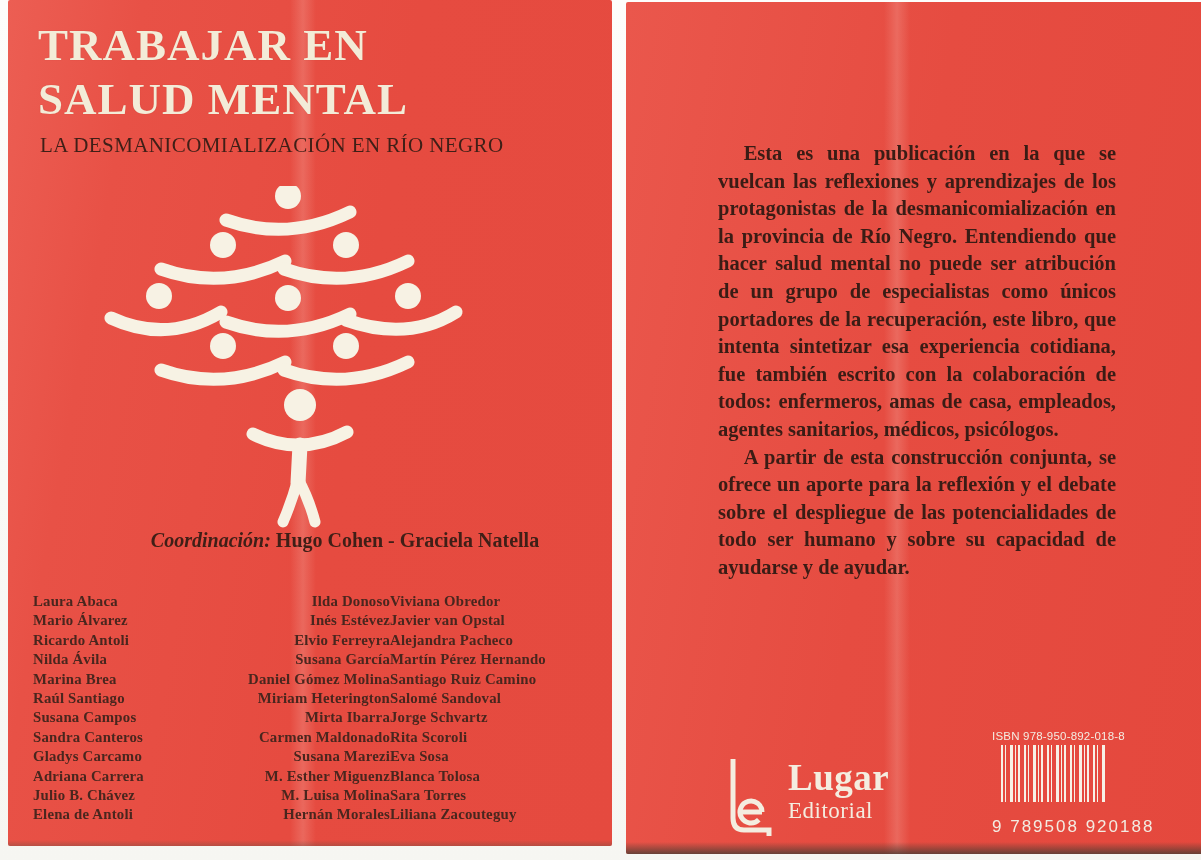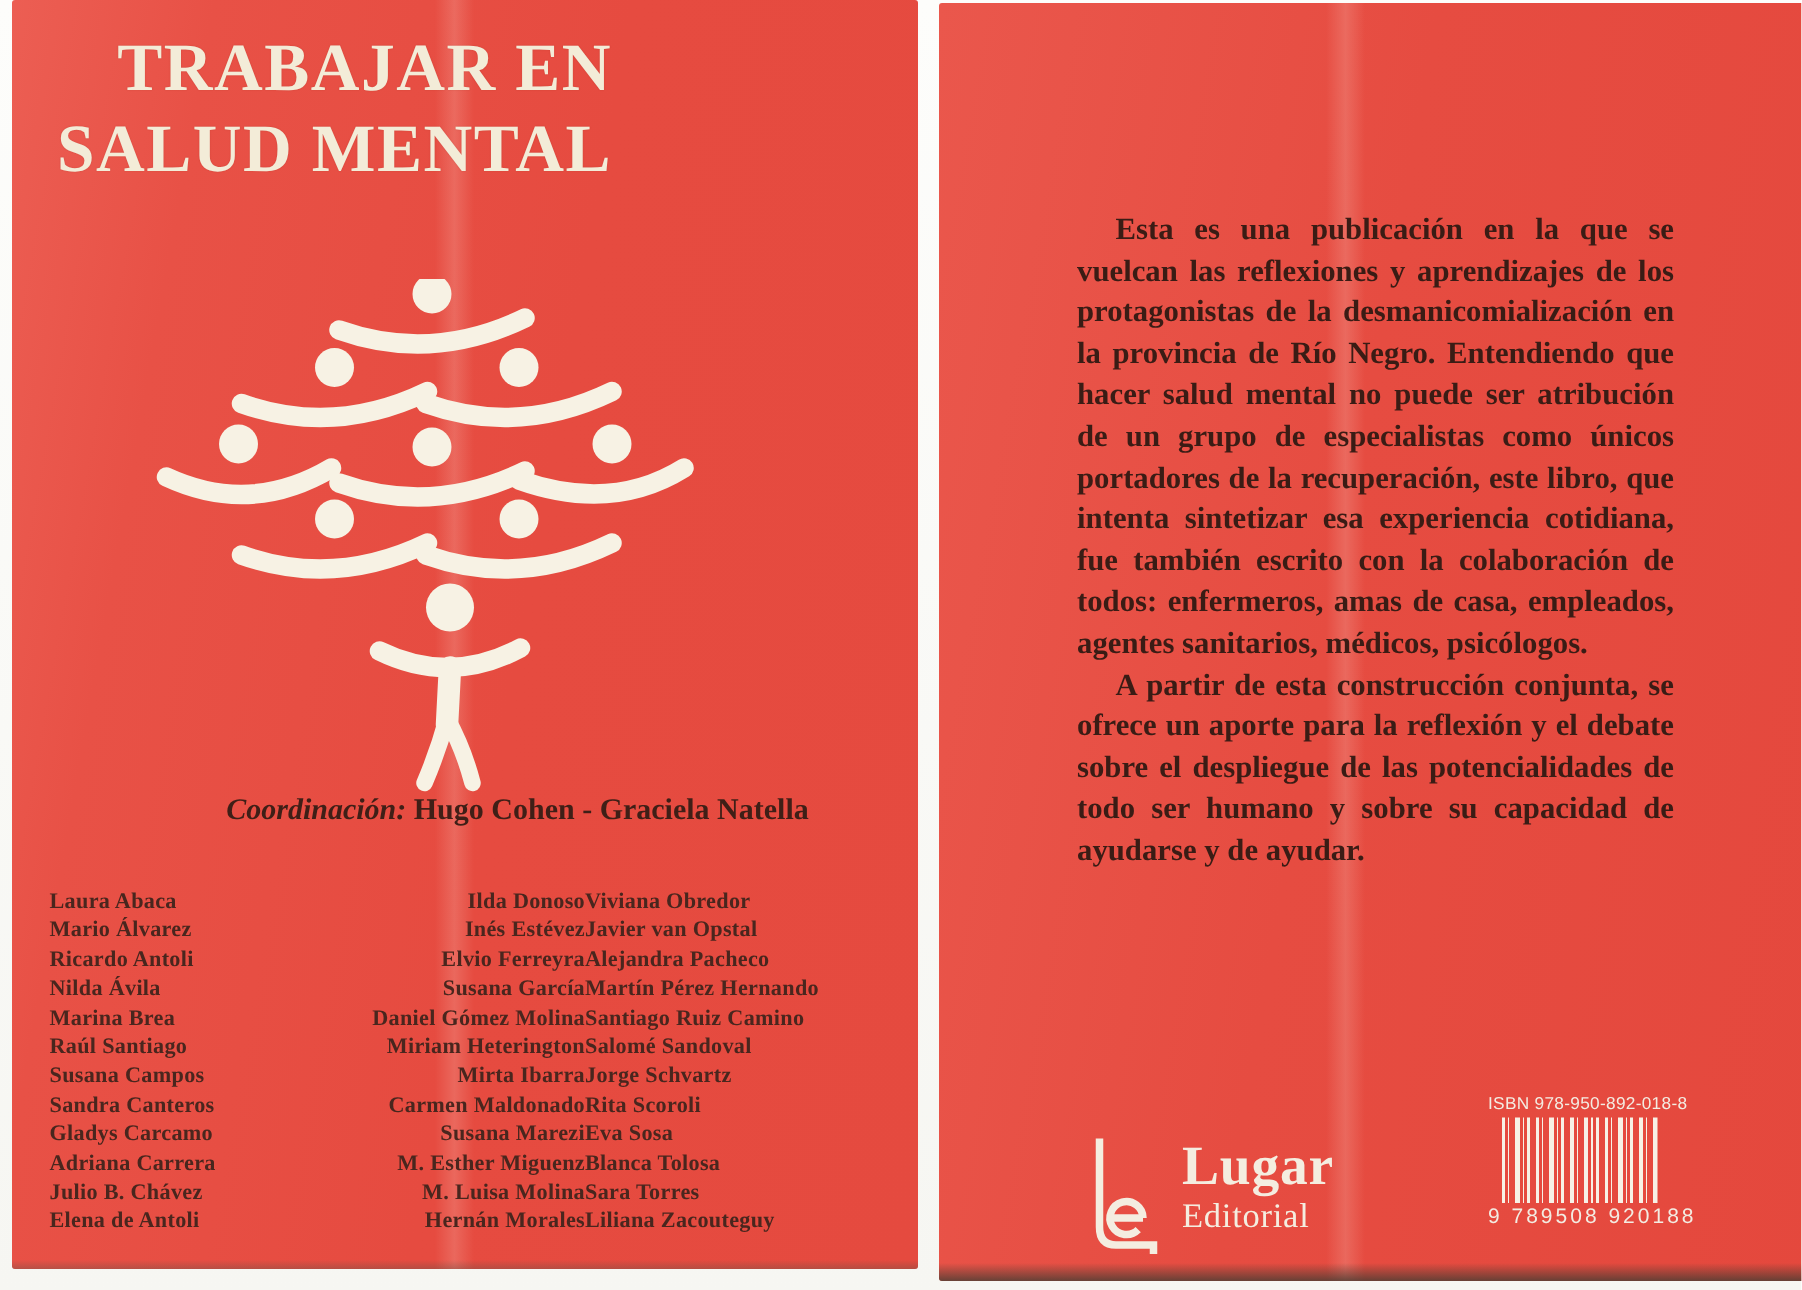--- a/index.html
+++ b/index.html
@@ -31,21 +31,20 @@
   }
   .crease.front-crease{left:282px;}
   .crease.back-crease{left:258px;}
 
   
   .title{
     position:absolute;left:30px;top:18px;margin:0;
     font-size:45px;line-height:54px;font-weight:700;
     color:#f3ecd8;letter-spacing:1px;
     text-shadow:0 0 1px rgba(120,30,20,.25);
-    text-align:right;
   }
   .subtitle{
     position:absolute;left:32px;top:133px;
     font-size:21px;font-weight:400;color:#3f1f17;
     letter-spacing:.4px;
   }
   .tree-svg{position:absolute;left:96px;top:186px;}
   .coordination{
     position:absolute;left:0;top:529px;width:100%;
     text-align:center;font-size:20px;color:#3f1f17;padding-left:35px;
@@ -96,21 +95,21 @@
     margin:3px auto 0;width:104px;height:57px;
     background:
       repeating-linear-gradient(90deg,
         #f7f1e6 0 2px, rgba(0,0,0,0) 2px 4px,
         #f7f1e6 4px 5px, rgba(0,0,0,0) 5px 9px,
         #f7f1e6 9px 12px, rgba(0,0,0,0) 12px 14px,
         #f7f1e6 14px 15px, rgba(0,0,0,0) 15px 17px,
         #f7f1e6 17px 19px, rgba(0,0,0,0) 19px 23px);
   }
   .barcode-digits{
-    margin-top:0;font-size:14px;letter-spacing:2px;white-space:nowrap;
+    margin-top:15px;font-size:17px;letter-spacing:2px;white-space:nowrap;
   }
   .back-bottom-shade{
     position:absolute;left:0;right:0;bottom:0;height:12px;
     background:linear-gradient(rgba(60,60,50,0),rgba(60,60,50,.75));
     pointer-events:none;
   }
   .front-bottom-shade{
     position:absolute;left:0;right:0;bottom:0;height:6px;
     background:linear-gradient(rgba(90,80,70,0),rgba(90,80,70,.35));
     pointer-events:none;
@@ -125,20 +124,21 @@
 <div class="scan">
 
   <section class="cover front">
     <div class="crease front-crease"></div>
 
     <h1 class="title">
       <span>TRABAJAR EN</span><br>
       <span>SALUD MENTAL</span>
     </h1>
 
+    <div class="subtitle">LA DESMANICOMIALIZACIÓN EN RÍO NEGRO</div>
 
     <svg class="tree-svg" width="410" height="360" viewBox="0 0 410 360" aria-hidden="true">
 
       <g transform="translate(184,10)">
         <circle class="tree-fill" cx="0" cy="0" r="13"></circle>
         <path class="tree-stroke" stroke-width="13" d="M-62 24 Q0 46 62 16"></path>
       </g>
 
       <g transform="translate(119,59)">
         <circle class="tree-fill" cx="0" cy="0" r="13"></circle>

